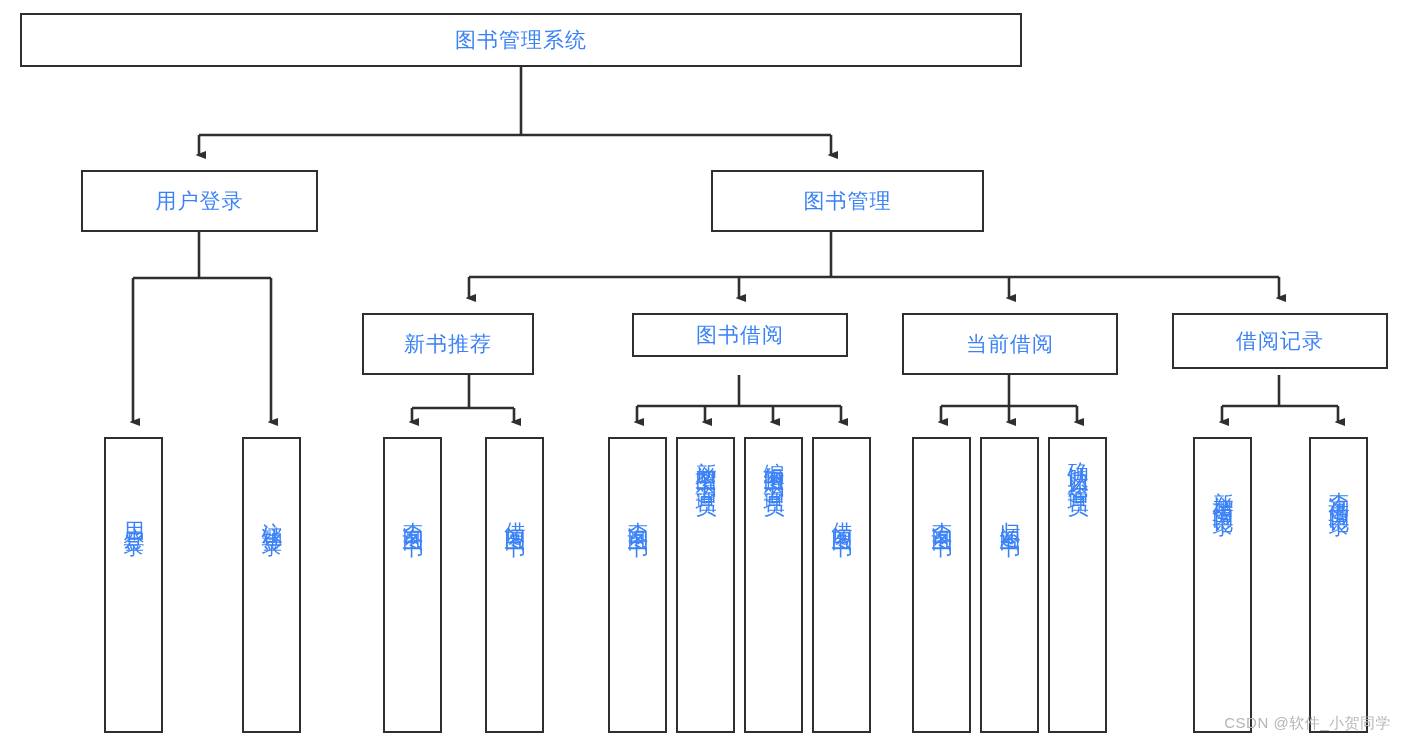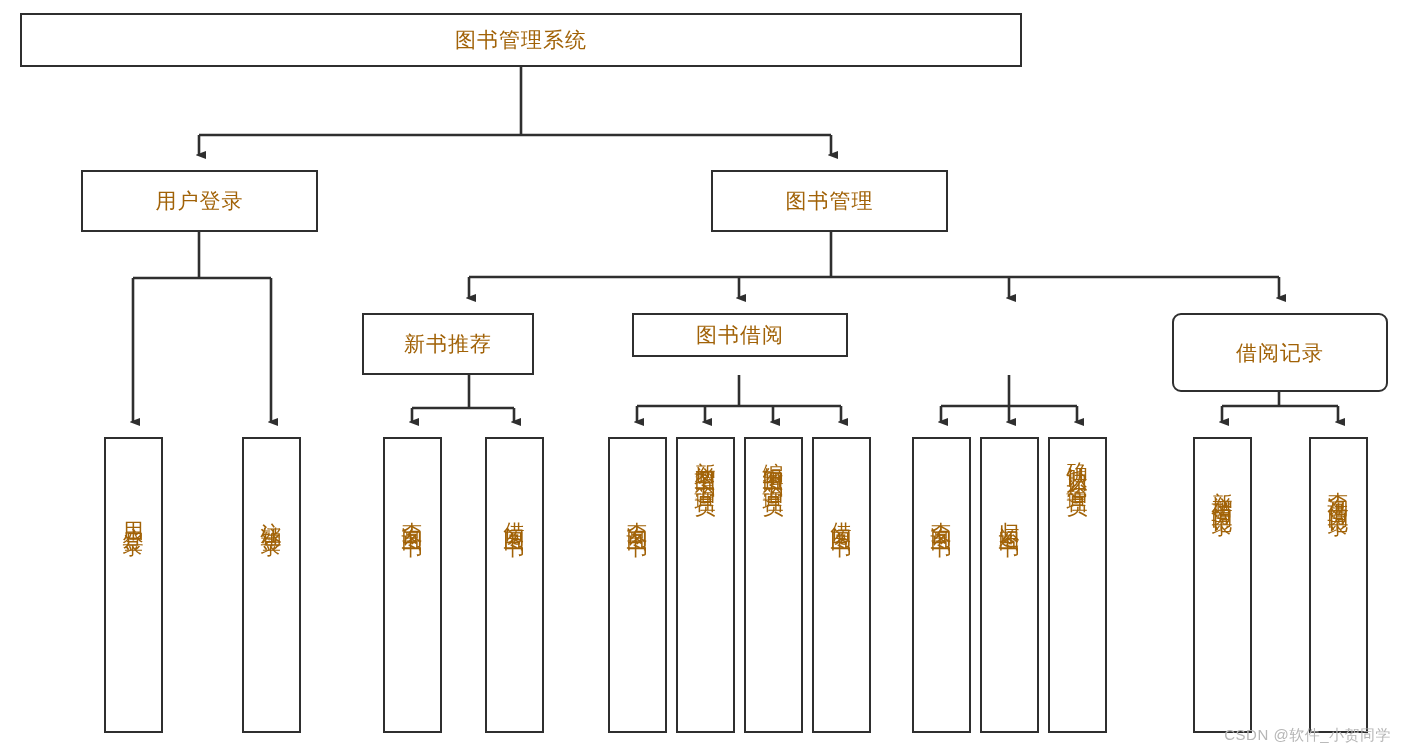--- a/index.html
+++ b/index.html
@@ -26,21 +26,22 @@
     pointer-events: none;
   }
   .node {
     position: absolute;
     box-sizing: border-box;
     border: 2px solid #2f2f2f;
     background: #ffffff;
     display: flex;
     align-items: center;
     justify-content: center;
-    color: #a16207;
+    color: #3b82f6;
+    font-family: Liberation Serif, serif;
   }
   .node.horiz {
     font-size: 21px;
     letter-spacing: 1px;
   }
   .node.vert {
     font-size: 21px;
     padding-top: 6px;
     padding-bottom: 6px;
     align-items: flex-start;
@@ -55,21 +56,21 @@
   }
   .node.vert.mid .vtext {
     margin-top: 60px;
   }
   .node.vert.midsm .vtext {
     margin-top: 30px;
   }
   .watermark {
     position: absolute;
     right: 14px;
-    bottom: 2px;
+    bottom: 14px;
     font-size: 15px;
     color: #b6b6b6;
     letter-spacing: 0.5px;
     white-space: nowrap;
     text-align: center;
   }
 </style>
 </head>
 <body>
 
@@ -125,31 +126,34 @@
     </g>
   </svg>
 
   <div class="node horiz" style="left:20px; top:13px; width:1002px; height:54px;">
     <span>图书管理系统</span>
   </div>
 
   <div class="node horiz" style="left:81px; top:170px; width:237px; height:62px;">
     <span>用户登录</span>
   </div>
-  <div class="node horiz" style="left:711px; top:170px; width:237px; height:62px;">
+  <div class="node horiz" style="left:711px; top:170px; width:273px; height:62px;">
     <span>图书管理</span>
   </div>
 
   <div class="node horiz" style="left:362px; top:313px; width:172px; height:62px;">
     <span>新书推荐</span>
   </div>
   <div class="node horiz" style="left:632px; top:313px; width:216px; height:44px;">
     <span>图书借阅</span>
   </div>
-  <div class="node horiz" style="left:1172px; top:313px; width:216px; height:79px;border-radius:9px;">
+  <div class="node horiz" style="left:902px; top:313px; width:216px; height:62px;">
+    <span>当前借阅</span>
+  </div>
+  <div class="node horiz" style="left:1172px; top:313px; width:216px; height:56px;">
     <span>借阅记录</span>
   </div>
 
   <div class="node vert mid" style="left:104px; top:437px; width:59px; height:296px;">
     <span class="vtext">用户登录</span>
   </div>
   <div class="node vert mid" style="left:242px; top:437px; width:59px; height:296px;">
     <span class="vtext">注销登录</span>
   </div>
 

